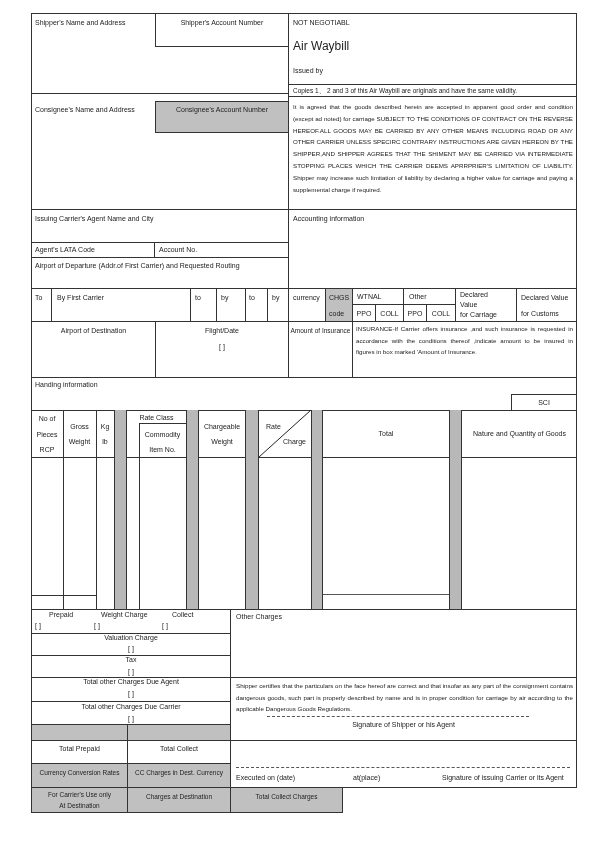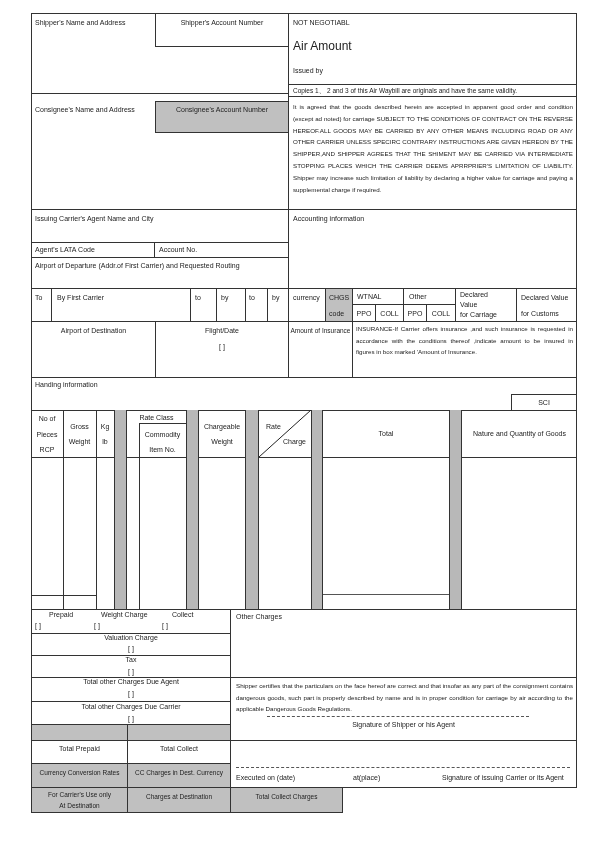--- a/index.html
+++ b/index.html
@@ -21,21 +21,21 @@
 
 <div class="form">
 
   <div class="b" style="left:0;top:0;width:258px;height:81px;"></div>
   <div class="t" style="left:4px;top:5px;">Shipper's Name and Address</div>
   <div class="b" style="left:124px;top:0;width:134px;height:34px;"></div>
   <div class="t c" style="left:124px;top:5px;width:134px;">Shipper's Account Number</div>
 
   <div class="b" style="left:257px;top:0;width:289px;height:72px;"></div>
   <div class="t" style="left:262px;top:5px;">NOT NEGOTIABL</div>
-  <div class="t title" style="left:262px;top:26px;">Air Amount</div>
+  <div class="t title" style="left:262px;top:26px;">Air Waybill</div>
   <div class="t" style="left:262px;top:53px;">Issued by</div>
   <div class="b" style="left:257px;top:71px;width:289px;height:13px;"></div>
   <div class="t" style="left:262px;top:73px;font-size:6.5px;">Copies 1、 2 and 3 of this Air Waybill are originals and have the same validity.</div>
 
   <div class="b" style="left:0;top:80px;width:258px;height:117px;"></div>
   <div class="t" style="left:4px;top:92px;">Consignee's Name and Address</div>
   <div class="b gray" style="left:124px;top:88px;width:134px;height:32px;"></div>
   <div class="t c" style="left:124px;top:92px;width:134px;">Consignee's Account Number</div>
 
   <div class="b" style="left:257px;top:83px;width:289px;height:114px;"></div>

